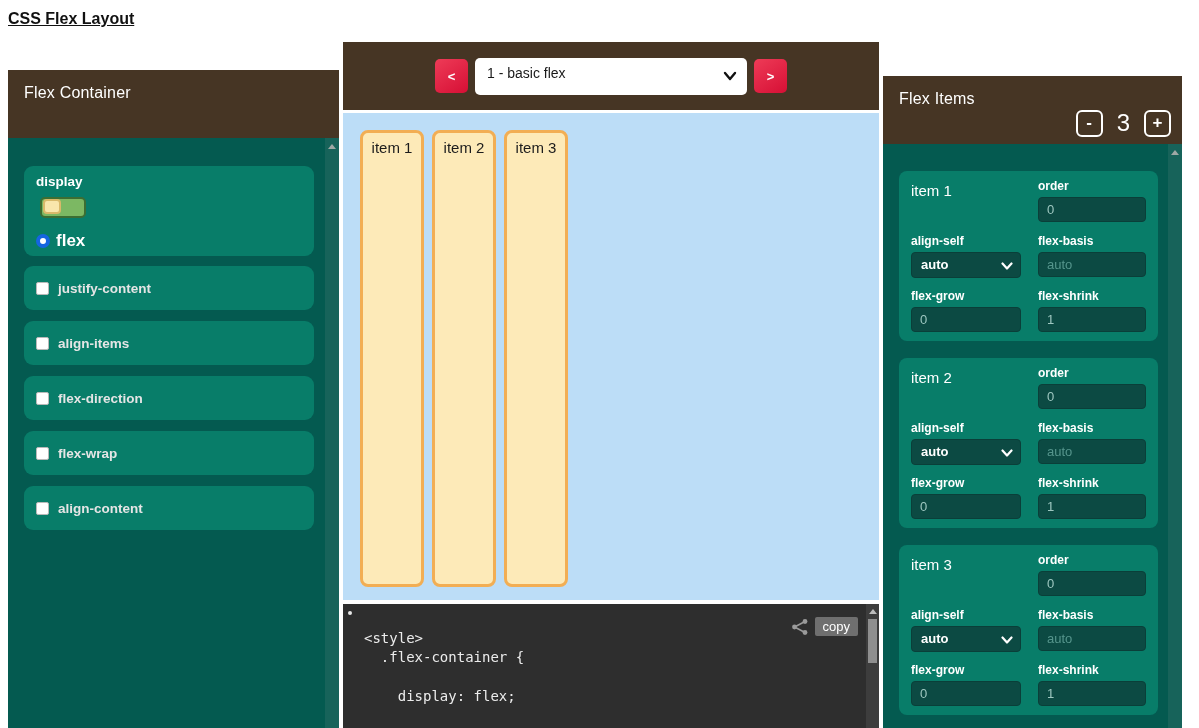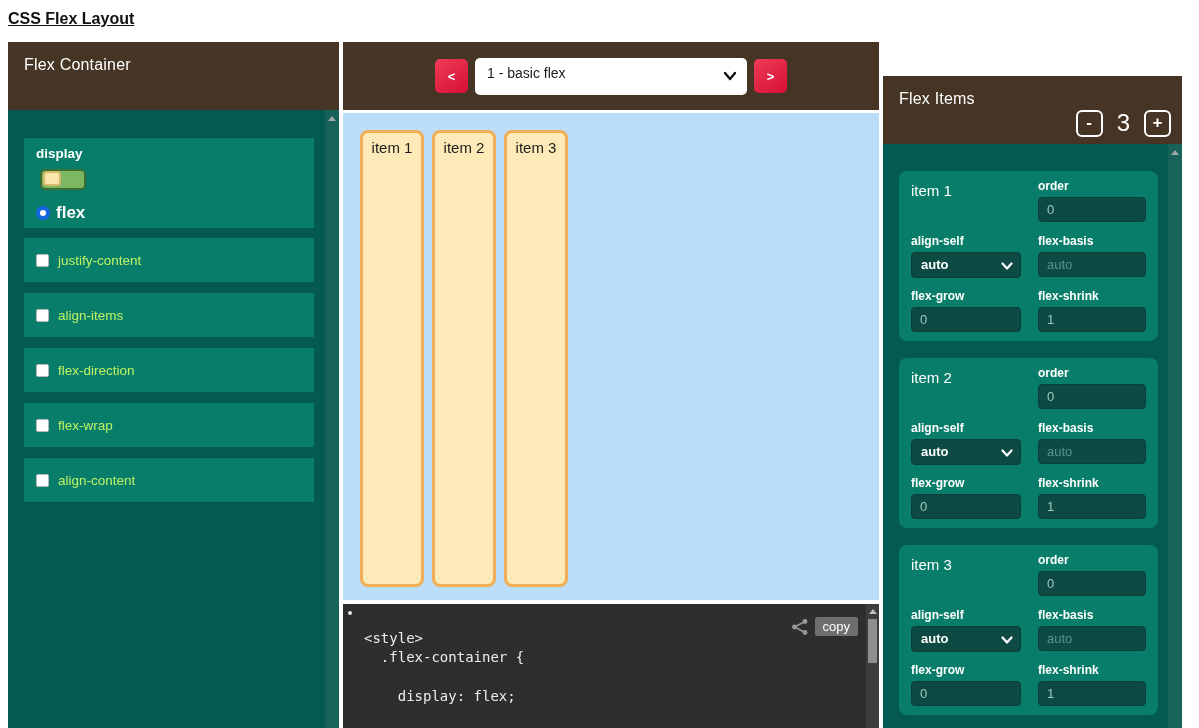--- a/index.html
+++ b/index.html
@@ -7,35 +7,35 @@
               font-family:"Liberation Sans", sans-serif; }
 
   .page-title { position:absolute; left:8px; top:10px; font-size:16px; font-weight:bold; color:#111;text-decoration:underline; }
 
   .panel { position:absolute; top:42px; }
   .panel-header { background:#463524; height:68px; color:#fff; padding:14px 16px; position:relative; }
   .panel-header .hdr-title { font-size:16px; font-weight:400; letter-spacing:.2px; }
   .panel-body { background:#045a50; position:relative; }
 
   
-  #left-panel { left:8px; width:331px; height:522px; }
+  #left-panel { left:8px; width:331px; height:522px;margin-top:28px; }
   #left-panel .panel-body { height:618px; padding:28px 0 0 16px; }
-  .ctl-card { background:#087d69; border-radius:0; width:290px; margin-bottom:11px; }
+  .ctl-card { background:#087d69; border-radius:9px; width:290px; margin-bottom:11px; }
   .display-card { height:90px; padding:8px 12px; margin-bottom:10px; }
   .display-card .card-label { color:#fff; font-size:13.5px; font-weight:bold; }
   .toggle { width:46px; height:21px; background:#7cb863; border:2px solid #3c6e33; border-radius:5px;
             margin:8px 0 0 4px; position:relative; cursor:pointer; }
   .toggle-knob { position:absolute; left:1px; top:0px; width:18px; height:15px; background:#f9e6ac;
                  border:2px solid #d9b96a; border-radius:4px; }
   .radio-row { display:flex; align-items:center; gap:6px; margin-top:13px; }
   .radio { width:14px; height:14px; border-radius:50%; background:#fff; border:4px solid #1565e0; }
   .radio-label { color:#fff; font-size:17px;font-weight:bold; }
   .chk-card { height:44px; padding:0 12px; display:flex; align-items:center; gap:9px; }
   .checkbox { width:13px; height:13px; background:#fff; border:1px solid #b9b9b9; border-radius:2px; flex:none; }
-  .chk-label { color:#bef264; font-size:13.5px; font-weight:normal; }
+  .chk-label { color:#e5e5e5; font-size:13.5px; font-weight:bold; }
 
   
   .teal-scrollbar { position:absolute; top:0; right:0; width:14px; height:100%; background:#17635a; }
   .scroll-up { position:absolute; top:6px; left:3px; width:0; height:0;
                border-left:4px solid transparent; border-right:4px solid transparent;
                border-bottom:5px solid #9fa8a5; }
 
   
   #mid-panel { left:343px; width:536px; height:686px; display:flex; flex-direction:column; }
   #mid-panel .panel-header { display:flex; align-items:center; justify-content:center; gap:7px; padding:0; }

